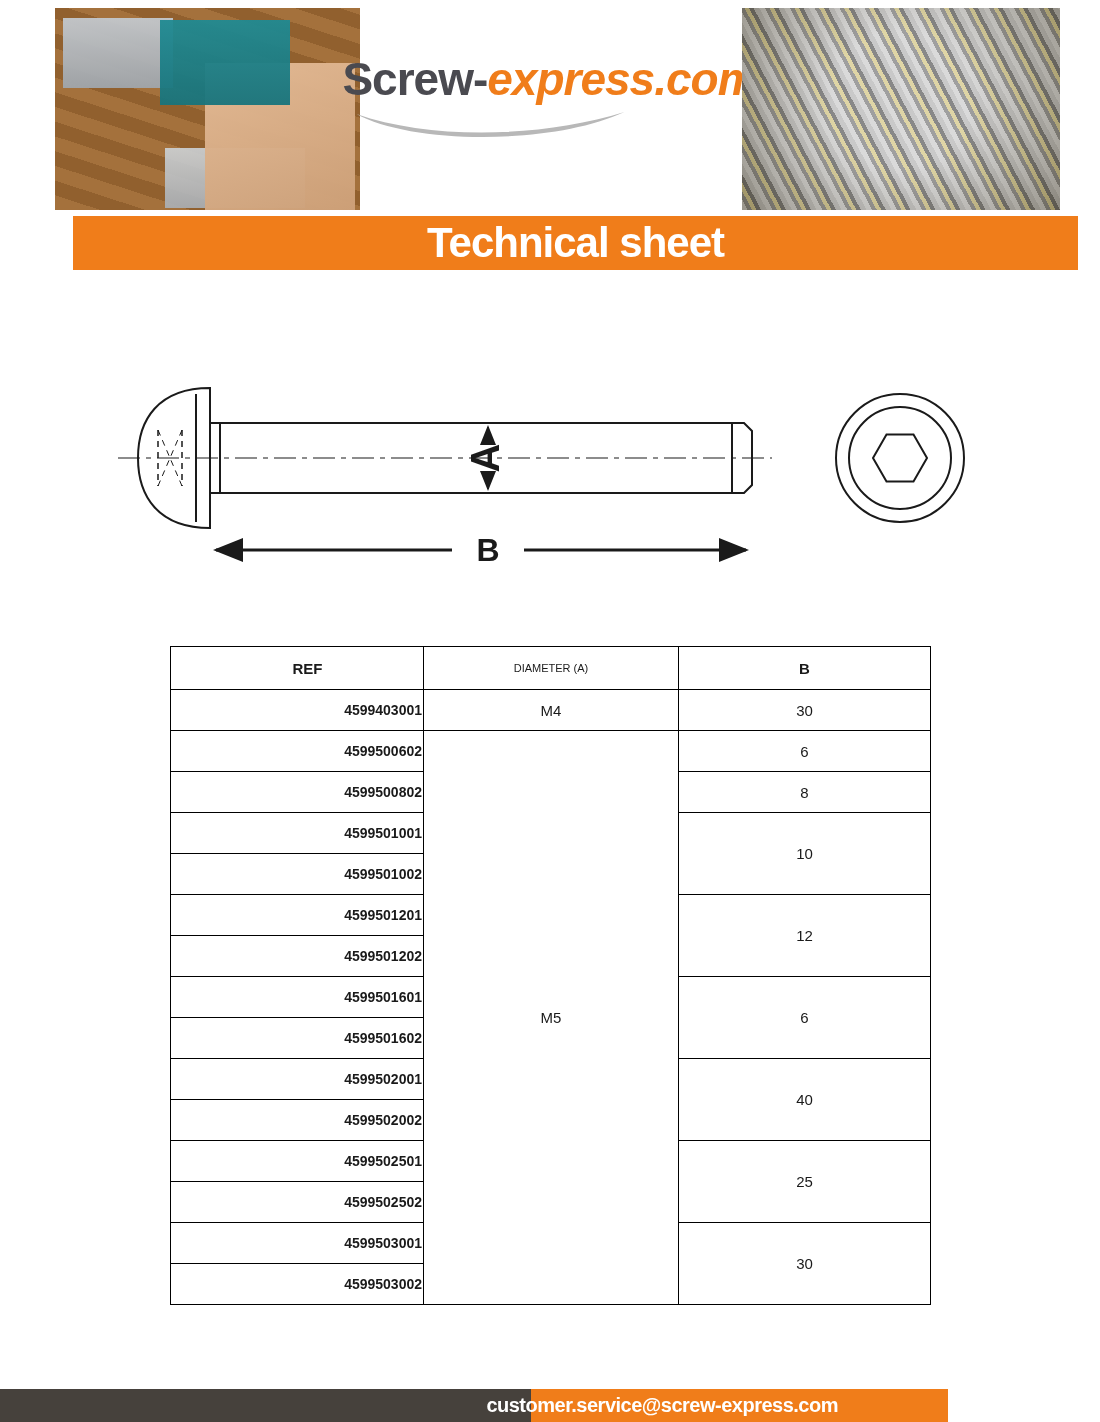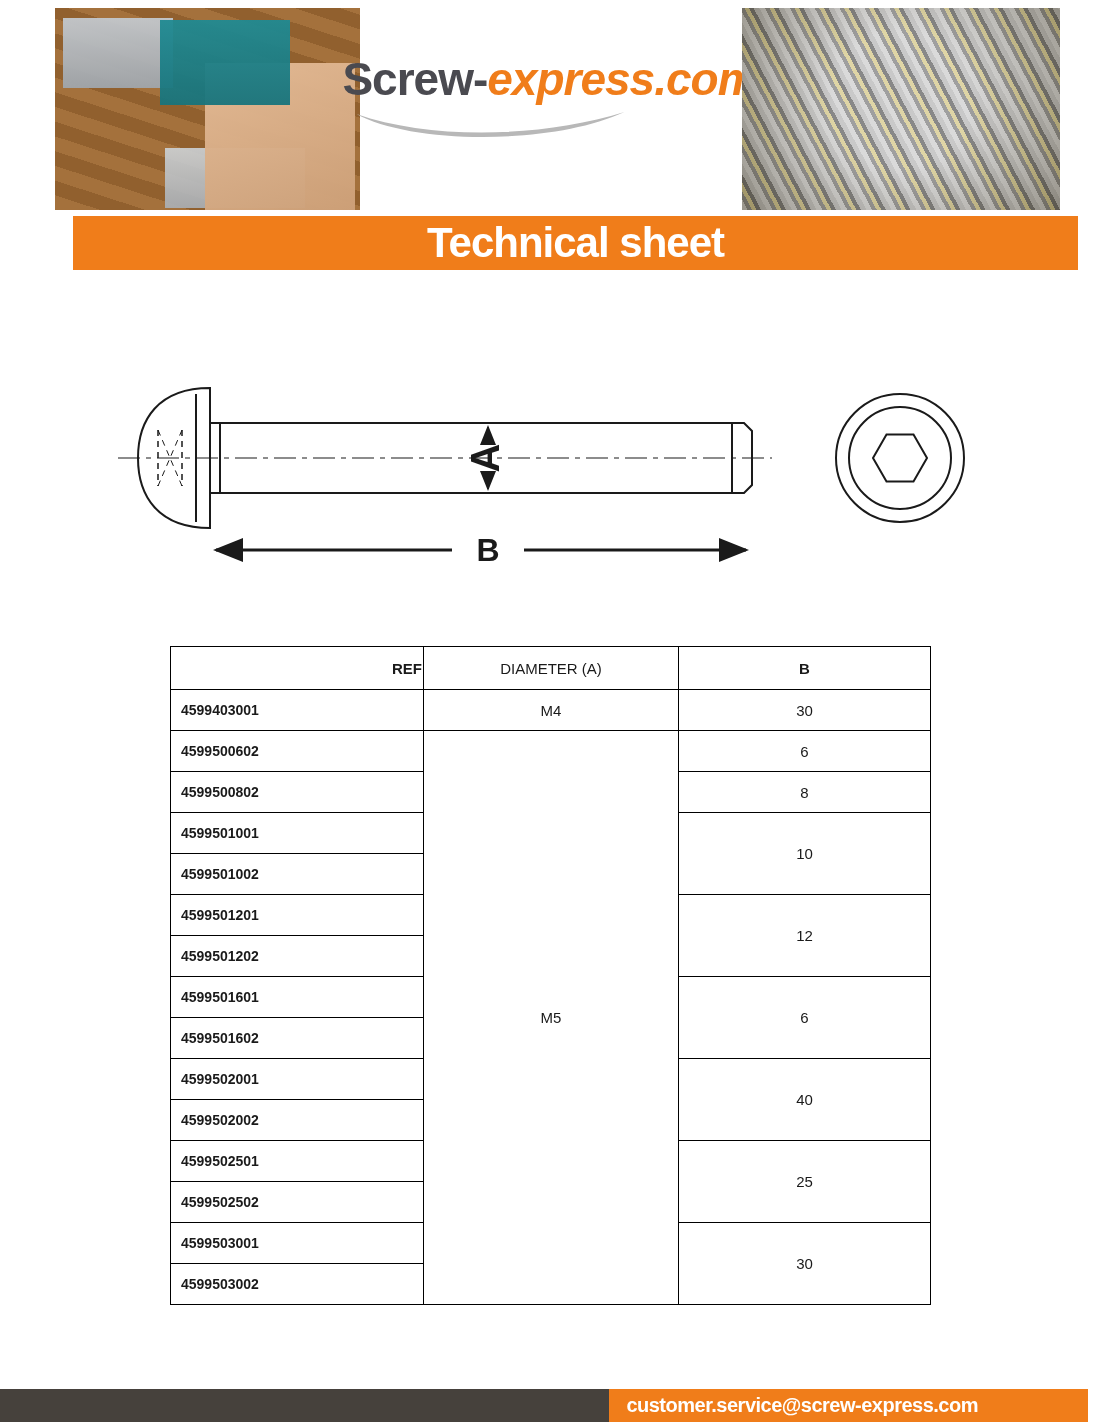--- a/index.html
+++ b/index.html
@@ -45,29 +45,29 @@
   .diagram svg{display:block;}
   .dim-label{font-family:"Liberation Sans",sans-serif;font-weight:bold;fill:#1a1a1a;}
 
   
   .table-wrap{margin:58px 0 0 170px;width:760px;}
   table{border-collapse:collapse;width:760px;table-layout:fixed;}
   th,td{border:1.5px solid #000;color:#1a1a1a;}
   th{height:40px;font-size:15px;}
   td{height:38px;font-size:14px;}
   col.c-ref{width:253px;} col.c-dia{width:255px;} col.c-b{width:252px;}
-  th.ref-h{text-align:right;padding-left:22px;font-weight:bold;}
-  th.dia-h{text-align:center;font-weight:normal;font-size:15px;}
+  th.ref-h{text-align:center;padding-left:22px;font-weight:bold;}
+  th.dia-h{text-align:center;font-weight:normal;font-size:11px;}
   th.b-h{text-align:center;font-weight:bold;}
-  td.ref-cell{text-align:left;padding-left:10px;font-weight:bold;}
+  td.ref-cell{text-align:right;padding-left:10px;font-weight:bold;}
   td.dia-cell,td.b-cell{text-align:center;font-weight:normal;font-size:15px;}
 
   
   .footer{
-    position:absolute;left:0;bottom:0;width:1088px;height:33px;
+    position:absolute;left:0;bottom:0;width:948px;height:33px;
     background:linear-gradient(to right,var(--footer-gray,#46413C) 0 56%,var(--accent,#F07D1A) 56% 100%);
     display:flex;align-items:center;justify-content:flex-end;
   }
   .footer span{color:#fff;font-size:20px;font-weight:bold;margin-right:110px;letter-spacing:-0.5px;}
 </style>
 </head>
 <body>
 
 <div class="page">
 

